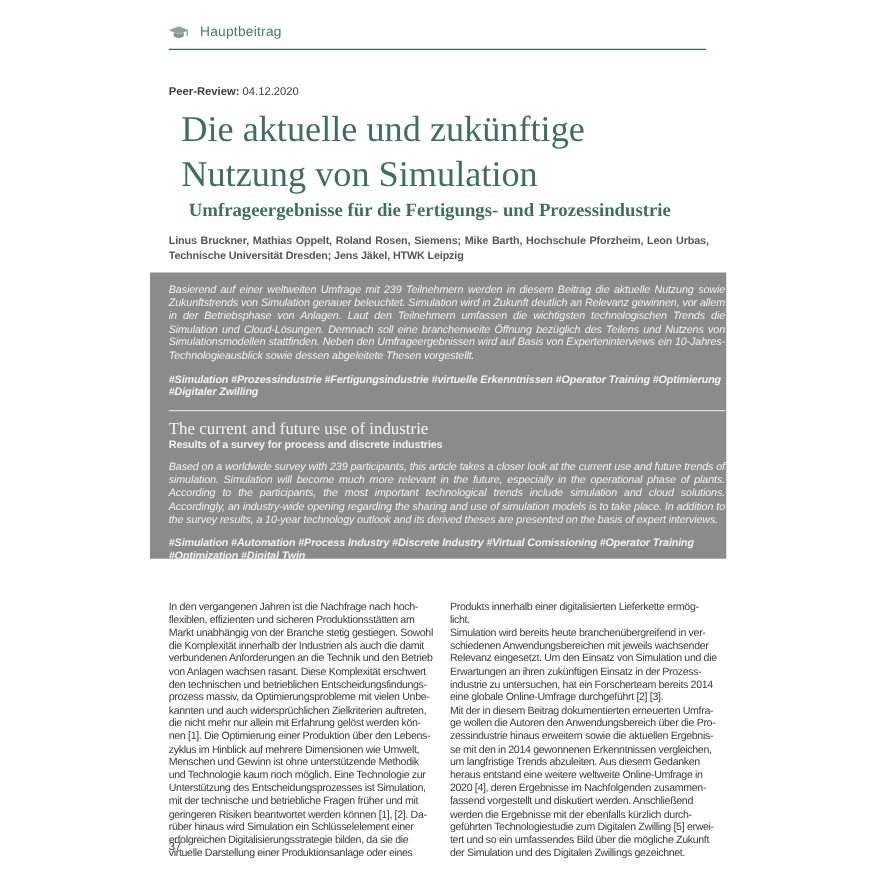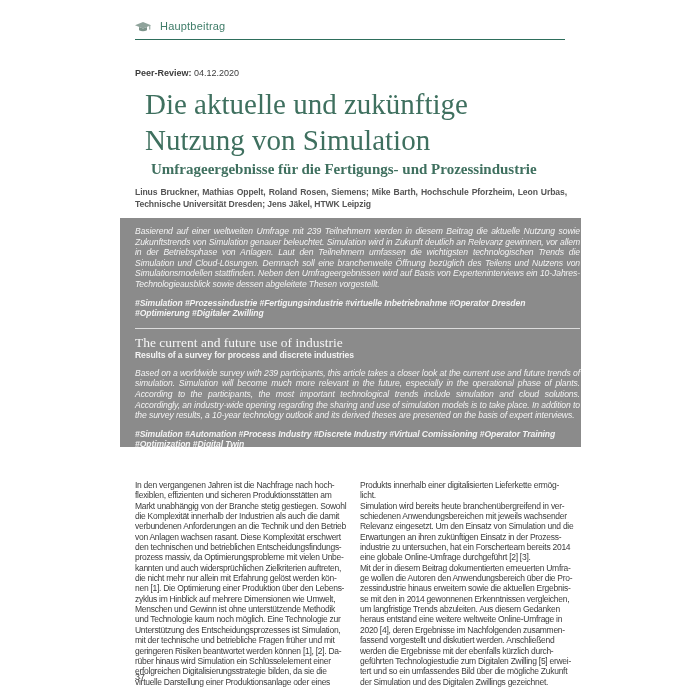--- a/index.html
+++ b/index.html
@@ -145,21 +145,21 @@
     <span>04.12.2020</span>
   </div>
 
   <h1 class="title">Die aktuelle und zukünftige
 Nutzung von Simulation</h1>
   <h2 class="subtitle">Umfrageergebnisse für die Fertigungs- und Prozessindustrie</h2>
   <div class="authors">Linus Bruckner, Mathias Oppelt, Roland Rosen, Siemens; Mike Barth, Hochschule Pforzheim, Leon Urbas, Technische Universität Dresden; Jens Jäkel, HTWK Leipzig</div>
 
   <div class="graybox">
     <p class="abstract">Basierend auf einer weltweiten Umfrage mit 239 Teilnehmern werden in diesem Beitrag die aktuelle Nutzung sowie Zukunftstrends von Simulation genauer beleuchtet. Simulation wird in Zukunft deutlich an Relevanz gewinnen, vor allem in der Betriebsphase von Anlagen. Laut den Teilnehmern umfassen die wichtigsten technologischen Trends die Simulation und Cloud-Lösungen. Demnach soll eine branchenweite Öffnung bezüglich des Teilens und Nutzens von Simulationsmodellen stattfinden. Neben den Umfrageergebnissen wird auf Basis von Experteninterviews ein 10-Jahres-Technologieausblick sowie dessen abgeleitete Thesen vorgestellt.</p>
-    <p class="hashtags">#Simulation #Prozessindustrie #Fertigungsindustrie #virtuelle Inbetriebnahme #Operator Dresden #Optimierung #Digitaler Zwilling</p>
+    <p class="hashtags">#Simulation #Prozessindustrie #Fertigungsindustrie #virtuelle Erkenntnissen #Operator Training #Optimierung #Digitaler Zwilling</p>
     <hr class="box-divider">
     <div class="en-title">The current and future use of industrie</div>
     <div class="en-subtitle">Results of a survey for process and discrete industries</div>
     <p class="abstract en-abstract">Based on a worldwide survey with 239 participants, this article takes a closer look at the current use and future trends of simulation. Simulation will become much more relevant in the future, especially in the operational phase of plants. According to the participants, the most important technological trends include simulation and cloud solutions. Accordingly, an industry-wide opening regarding the sharing and use of simulation models is to take place. In addition to the survey results, a 10-year technology outlook and its derived theses are presented on the basis of expert interviews.</p>
     <p class="hashtags">#Simulation #Automation #Process Industry #Discrete Industry #Virtual Comissioning #Operator Training #Optimization #Digital Twin</p>
   </div>
 
   <div class="col col-left">In den vergangenen Jahren ist die Nachfrage nach hoch-
 flexiblen, effizienten und sicheren Produktionsstätten am
 Markt unabhängig von der Branche stetig gestiegen. Sowohl

